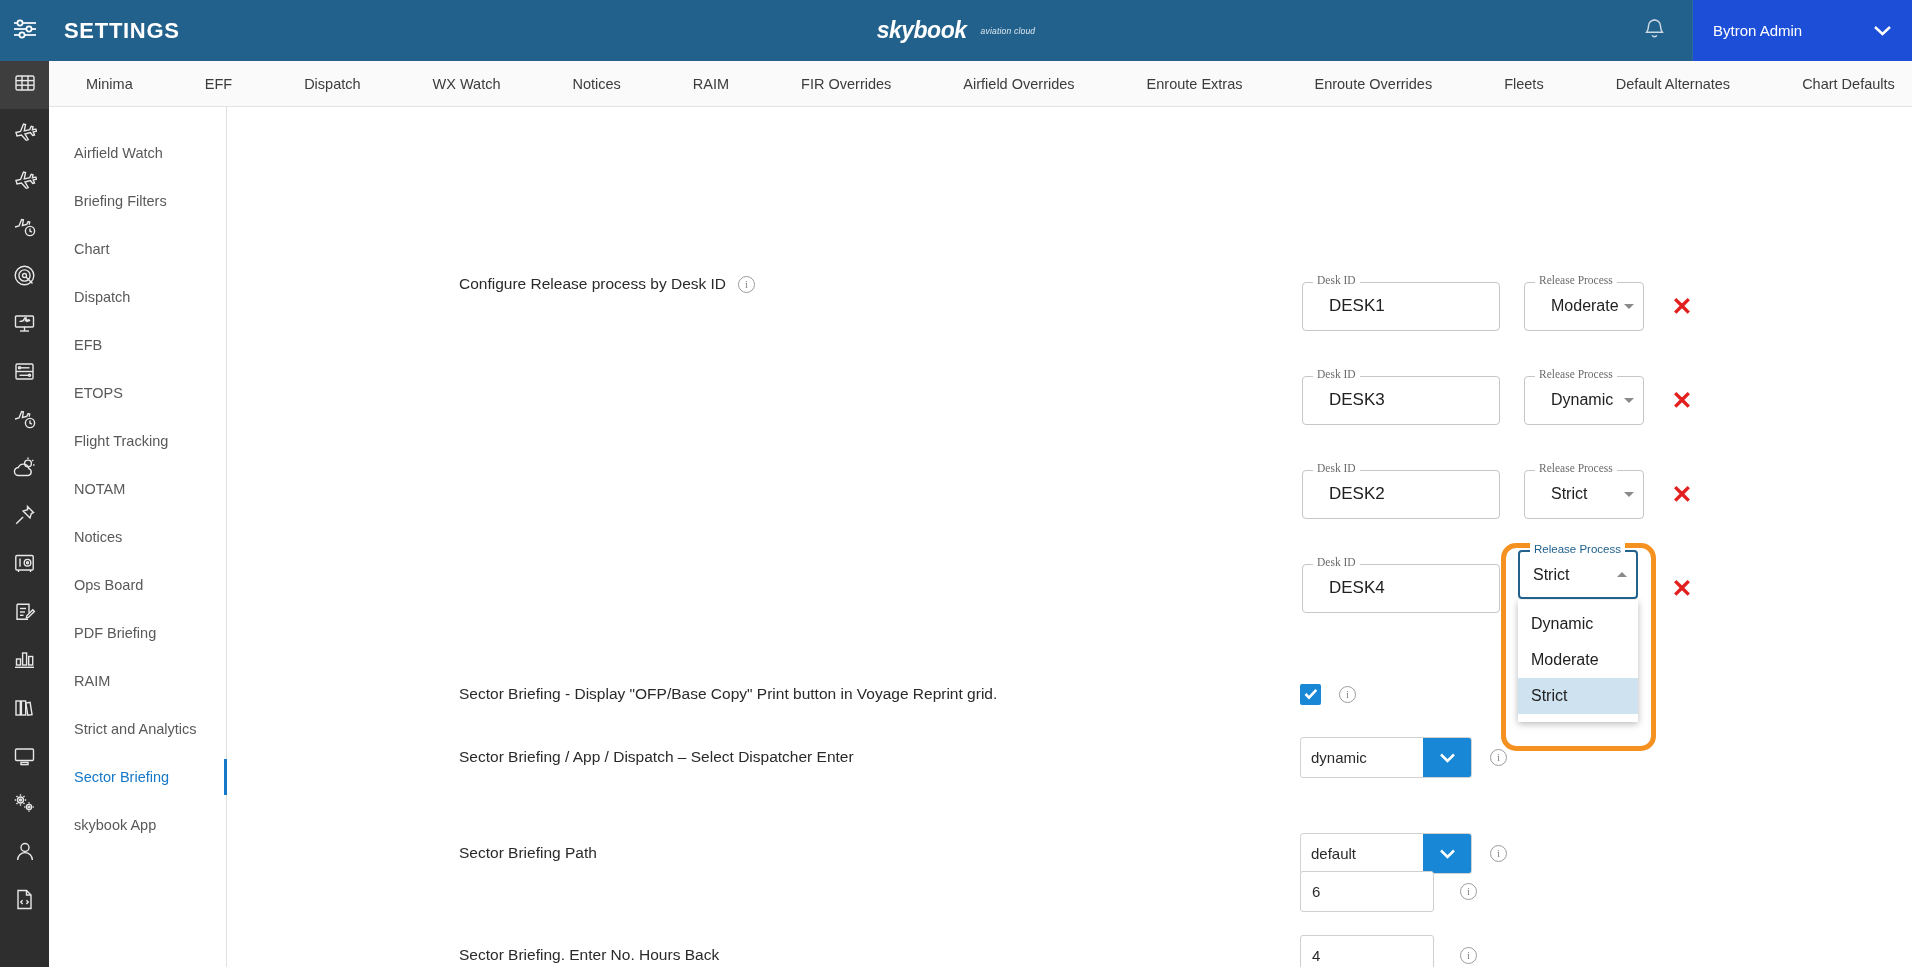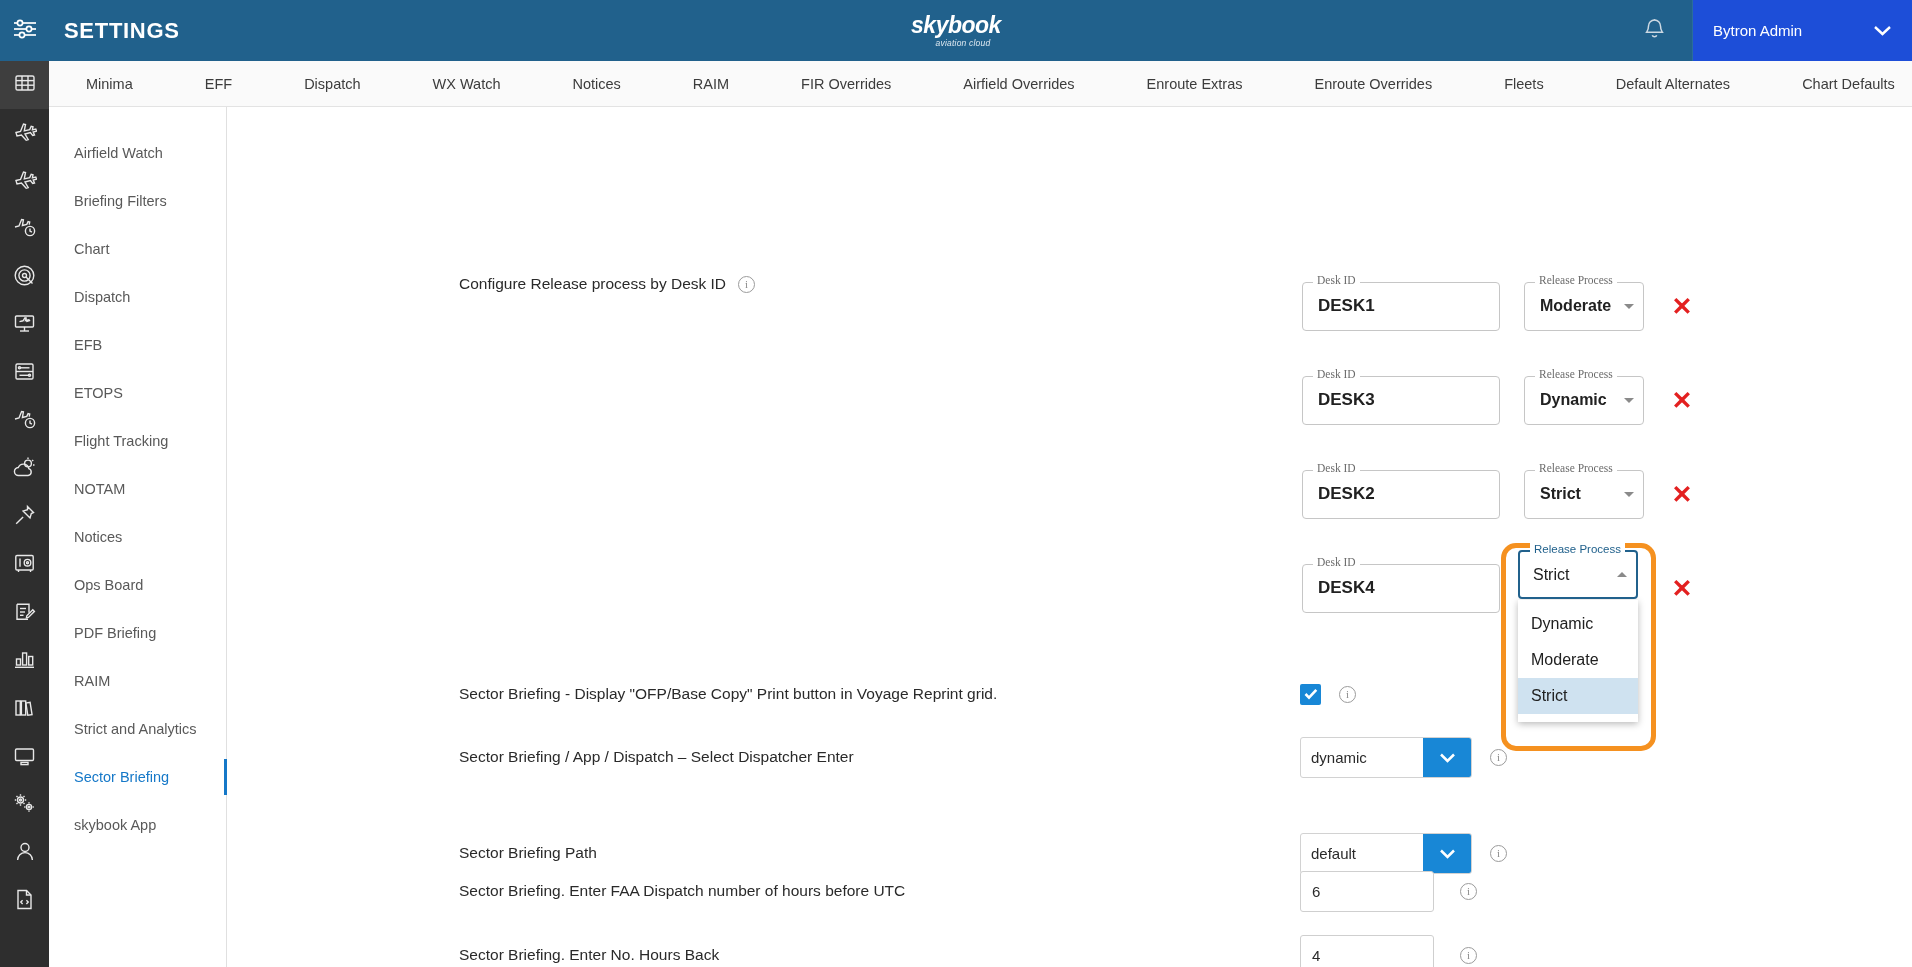--- a/index.html
+++ b/index.html
@@ -18,21 +18,21 @@
   .topbar-left {
     width: 49px; height: 61px; display: flex; align-items: center;
     justify-content: center; flex: 0 0 49px;
   }
   .settings-title {
     color: #ffffff; font-size: 22px; font-weight: bold;
     letter-spacing: 0.7px; margin-left: 15px;
   }
   .brand {
     position: absolute; left: 0; right: 0; top: 0; height: 61px;
-    display: flex; flex-direction: column; align-items: center;
+    display: flex; flex-direction: row; align-items: center;
     justify-content: center; pointer-events: none;
   }
   .brand-name {
     color: #ffffff; font-size: 23px; font-style: italic;
     font-weight: bold; line-height: 1; letter-spacing: -0.5px;
   }
   .brand-sub {
     color: #dfe9f1; font-size: 8.5px; font-style: italic;
     letter-spacing: 0.2px; margin-top: 1px; margin-left: 14px;
   }
@@ -128,22 +128,22 @@
   }
 
   
   .mfield { position: relative; height: 49px; }
   .mfield .mlegend {
     position: absolute; top: -8px; left: 11px; background: #fff;
     padding: 0 4px; font-size: 11.5px; color: #6b6b6b; z-index: 2; font-family: Liberation Serif, serif;
   }
   .mfield .mbox {
     height: 49px; border: 1px solid #c6c6c6; border-radius: 4px;
-    display: flex; align-items: center; padding: 0 15px;
-    font-size: 17px; color: #212121; background: #fff; font-weight: bold;
+    display: flex; align-items: center; padding: 0 26px;
+    font-size: 17px; color: #212121; background: #fff;
   }
   .mfield.desk-id { width: 198px; }
   .mfield.release { width: 120px; margin-left: 24px; }
   .mfield.release .mbox { justify-content: space-between; padding-right: 9px; }
   .mfield.release .mval { font-size: 16px; }
   .caret-down {
     width: 0; height: 0; border-left: 5px solid transparent;
     border-right: 5px solid transparent; border-top: 5px solid #8a8a8a;
   }
   .caret-up {
@@ -620,21 +620,20 @@
                 <polyline points="2,2.5 8.5,9 15,2.5"></polyline>
               </svg>
           </span>
         </div>
         <div class="ctrl-gap"></div>
         <span class="info-icon">i</span>
       </div>
     </div>
 
     <div class="setting-row" style="top:752px">
-      <div class="setting-label">Sector Briefing. Enter FAA Dispatch number of hours before UTC</div>
       <div class="setting-ctrl">
         <div class="num-input">6</div>
         <div class="ctrl-gap" style="width:26px"></div>
         <span class="info-icon">i</span>
       </div>
     </div>
 
     <div class="setting-row" style="top:816px">
       <div class="setting-label">Sector Briefing. Enter No. Hours Back</div>
       <div class="setting-ctrl">

